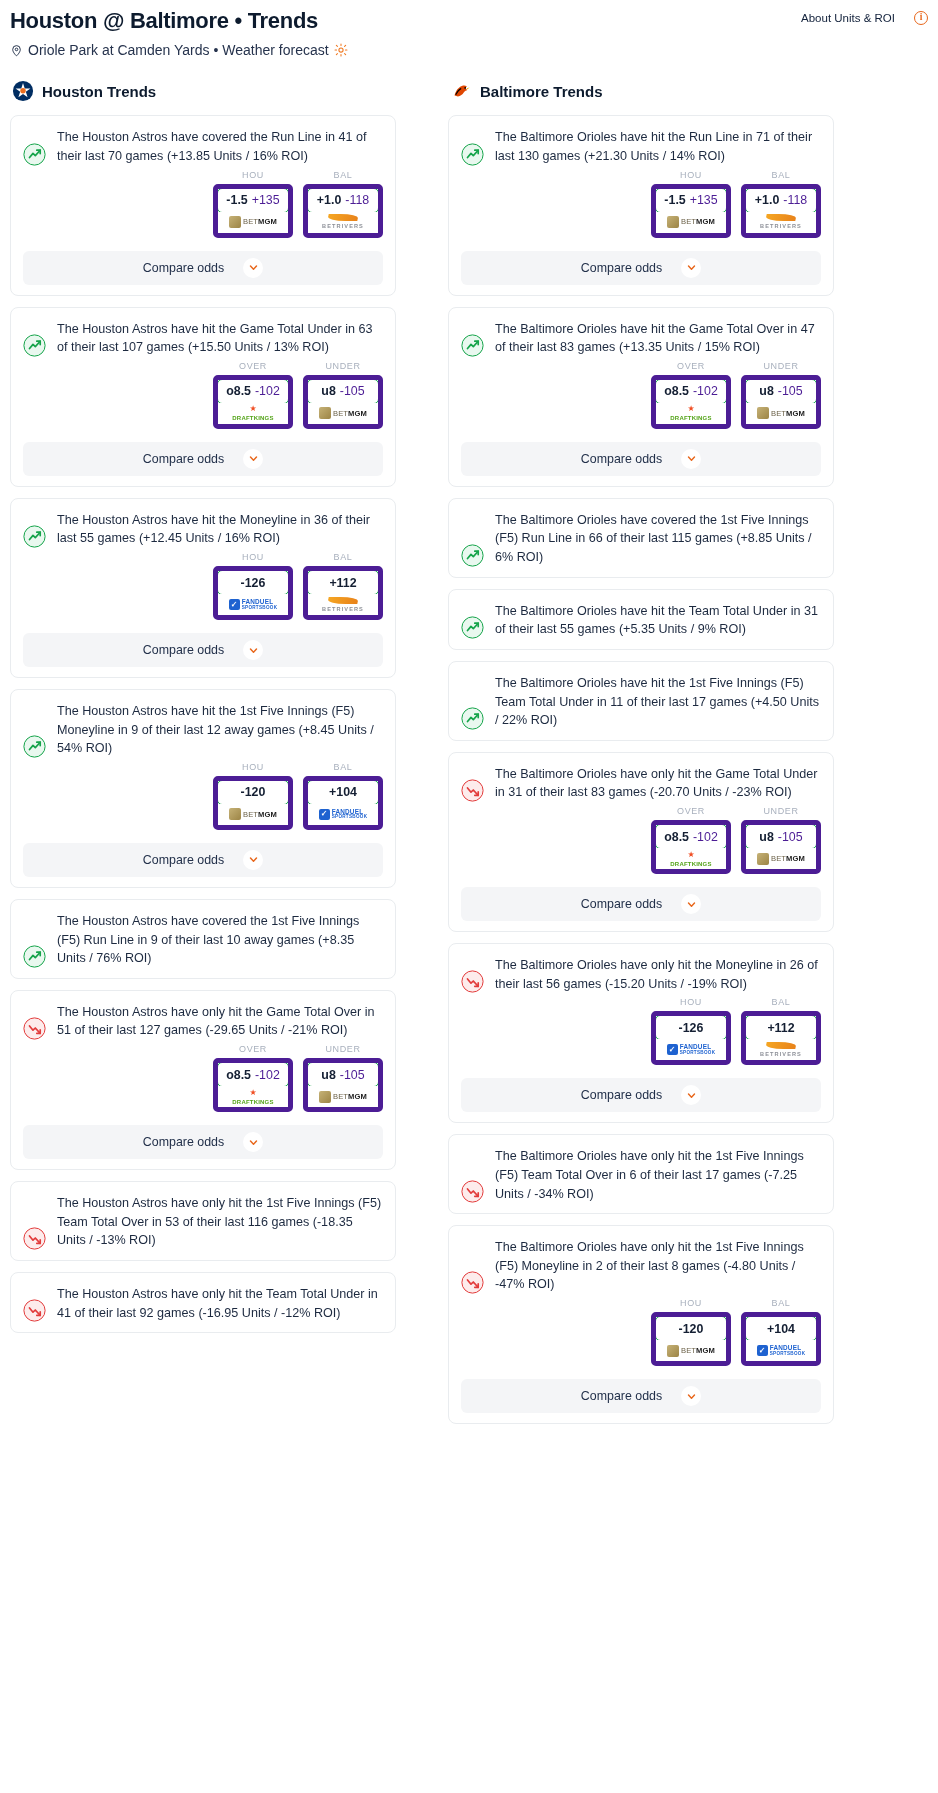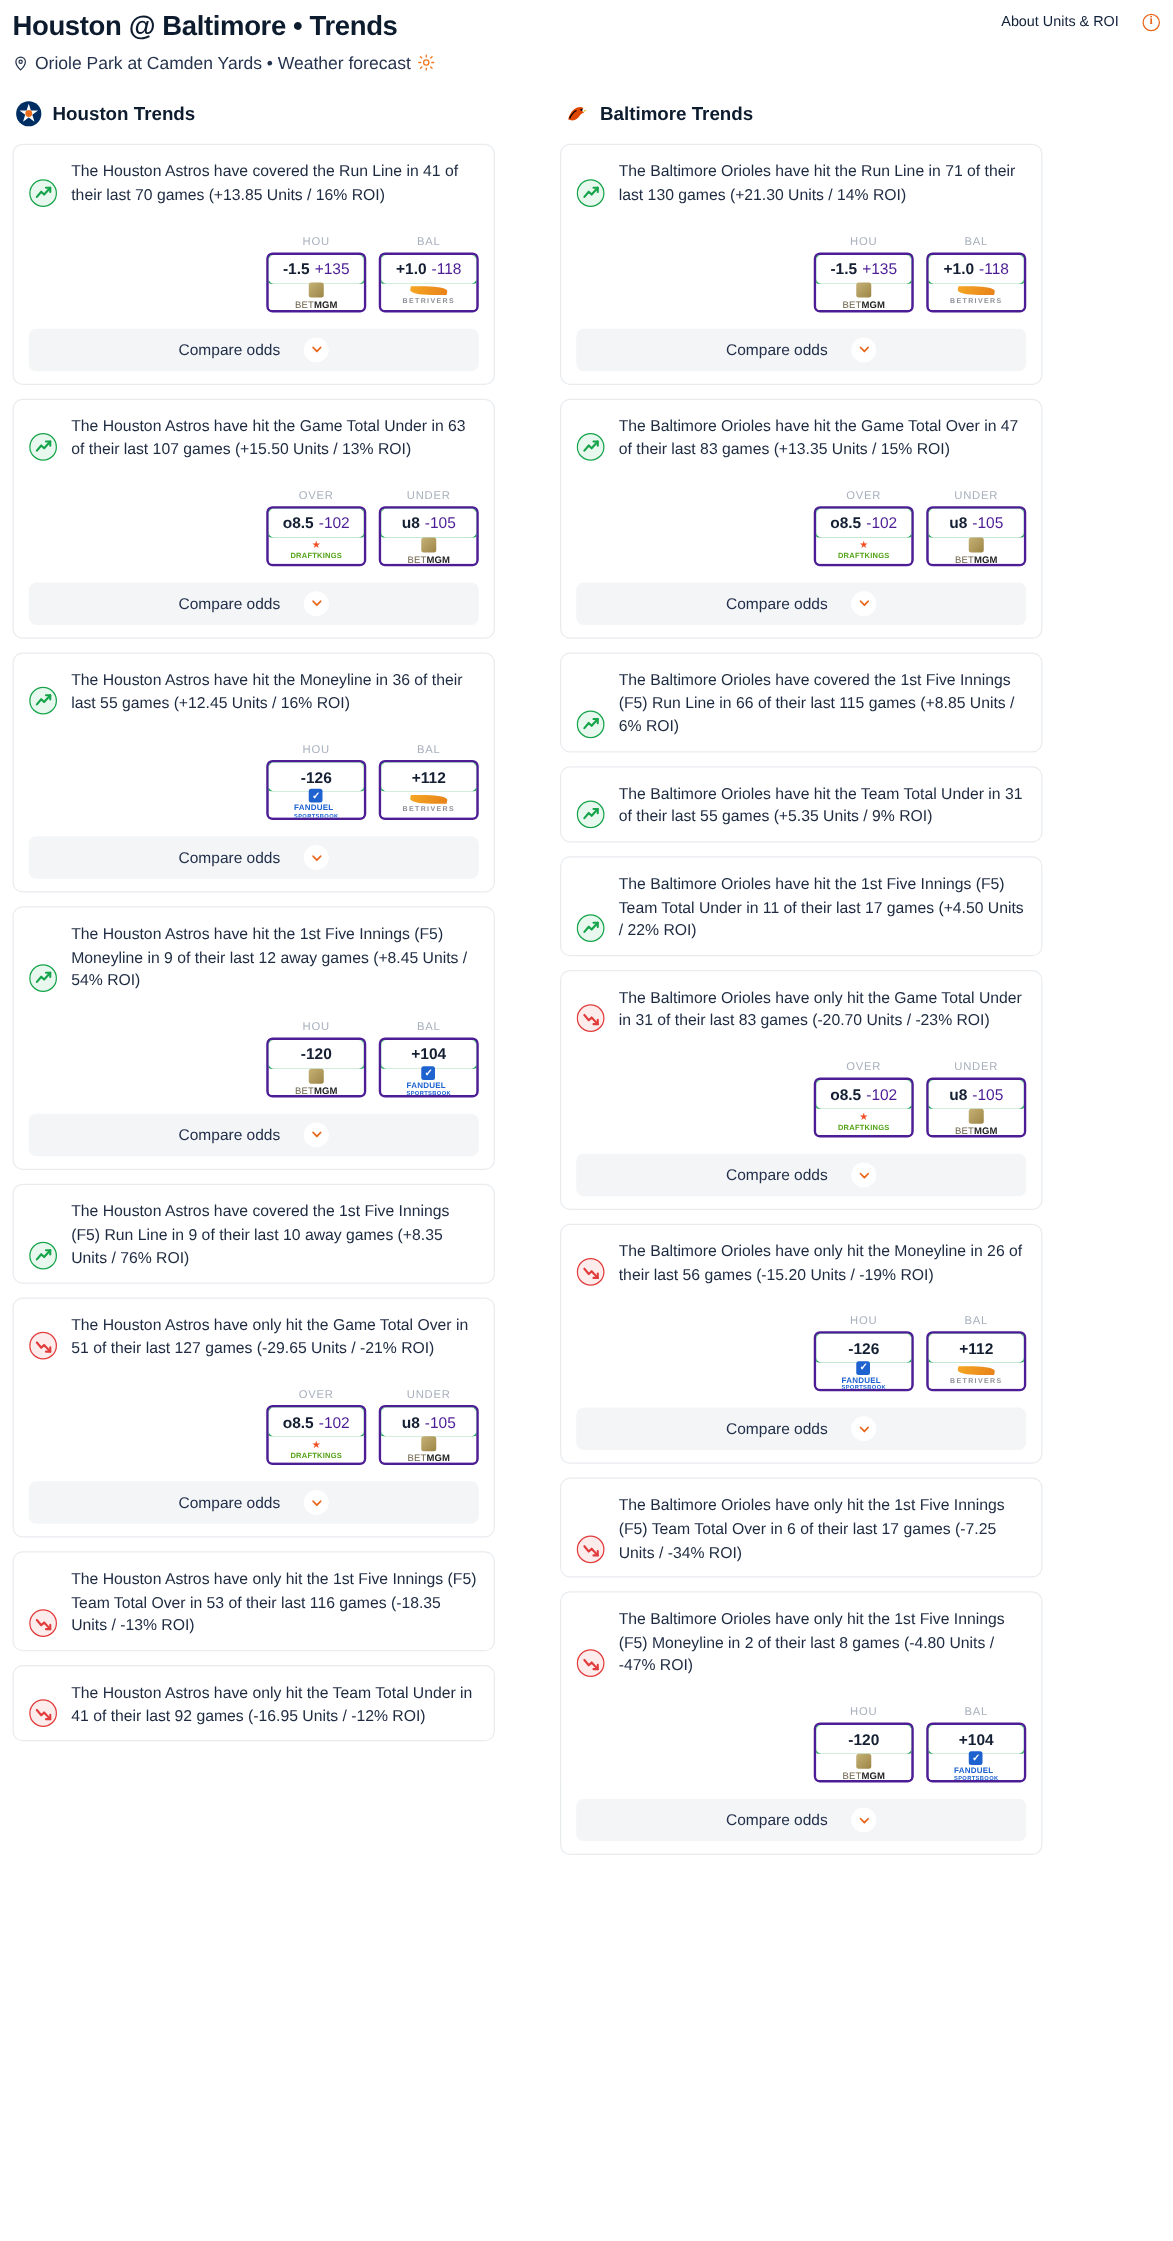--- a/index.html
+++ b/index.html
@@ -92,33 +92,33 @@
     font-size: 12.6px;
     line-height: 1.48;
     color: #1d2a40;
   }
 
   
   .odds-row {
     display: flex;
     justify-content: flex-end;
     gap: 10px;
-    margin-top: 22px;
+    margin-top: 4px;
   }
   .odds-cell { width: 80px; }
   .odds-label {
     text-align: center;
     font-size: 9px;
     letter-spacing: 0.6px;
     color: #a8b0bd;
     margin-bottom: 4px;
     font-weight: normal;
   }
   .odds-box {
-    border: 2px solid #4c1d95;
+    border: 5px solid #4c1d95;
     border-radius: 5px;
     overflow: hidden;
     background: #fff;
   }
   .odds-value {
     border: 1.4px solid #15a44a;
     border-radius: 5px;
     height: 25px;
     display: flex;
     align-items: center;
@@ -132,21 +132,21 @@
   .odds-value .juice { color: #4c1d95; font-weight: normal; }
   .book-strip {
     height: 21px;
     display: flex;
     align-items: center;
     justify-content: center;
     background: #fff;
   }
 
   
-  .bk { display: flex; align-items: center; justify-content: center; gap: 2px; line-height: 1; flex-direction: column; }
+  .bk { display: flex; align-items: center; justify-content: center; gap: 2px; line-height: 1; }
   .bk-mgm-badge {
     width: 12px; height: 12px; border-radius: 2px;
     background: linear-gradient(135deg,#c6b277,#9c8445);
     display: inline-block;
   }
   .bk-mgm-txt { font-size: 7.6px; letter-spacing: 0.1px; color: #6b6148; }
   .bk-mgm-txt b { color: #1d1d1d; }
   .bk-rivers {
     display: flex; flex-direction: column; align-items: center; line-height: 1;
   }

